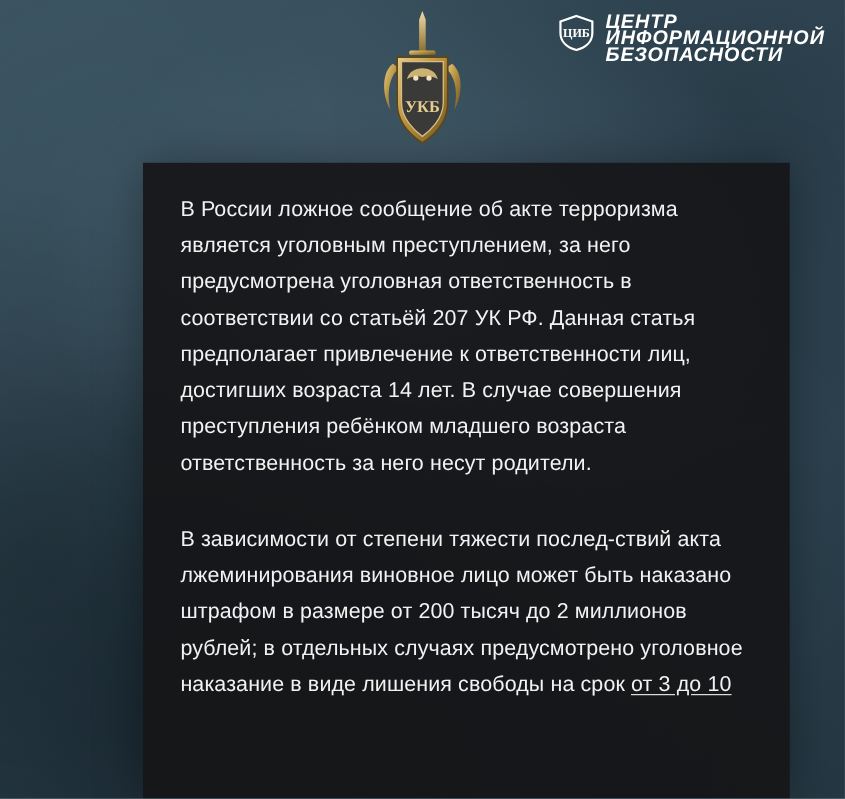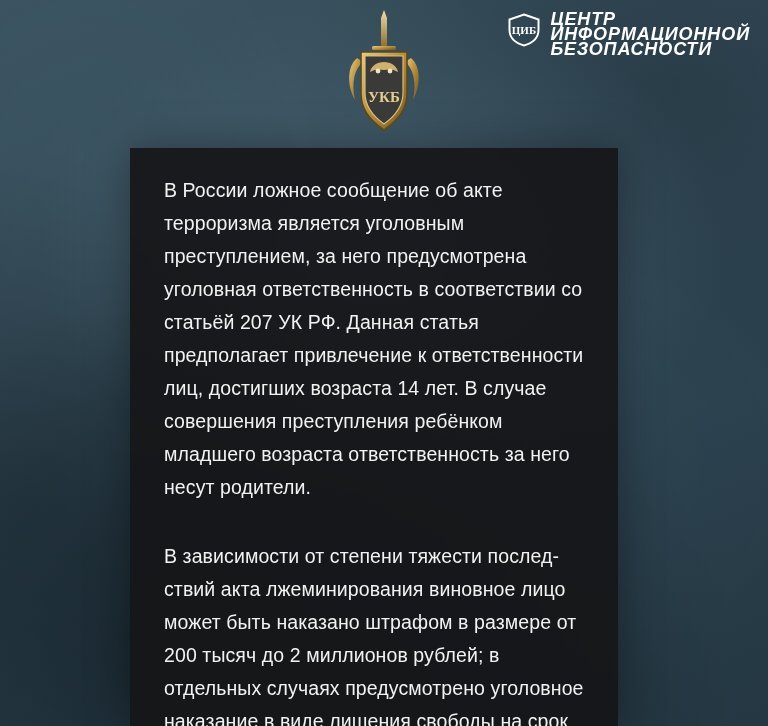--- a/index.html
+++ b/index.html
@@ -78,21 +78,21 @@
     height: 128px;
     z-index: 4;
     text-align: center;
   }
 
   
   .card {
     position: absolute;
     left: 130px;
     top: 148px;
-    width: 488px;
+    width: 588px;
     height: 578px;
     background: rgba(22, 22, 24, 0.93);
     box-shadow: 0 0 40px rgba(0,0,0,0.35);
     box-sizing: border-box;
     padding: 26px 34px 10px 34px;
     z-index: 3;
   }
   .para {
     color: #f2f2f2;
     font-size: 19.5px;

